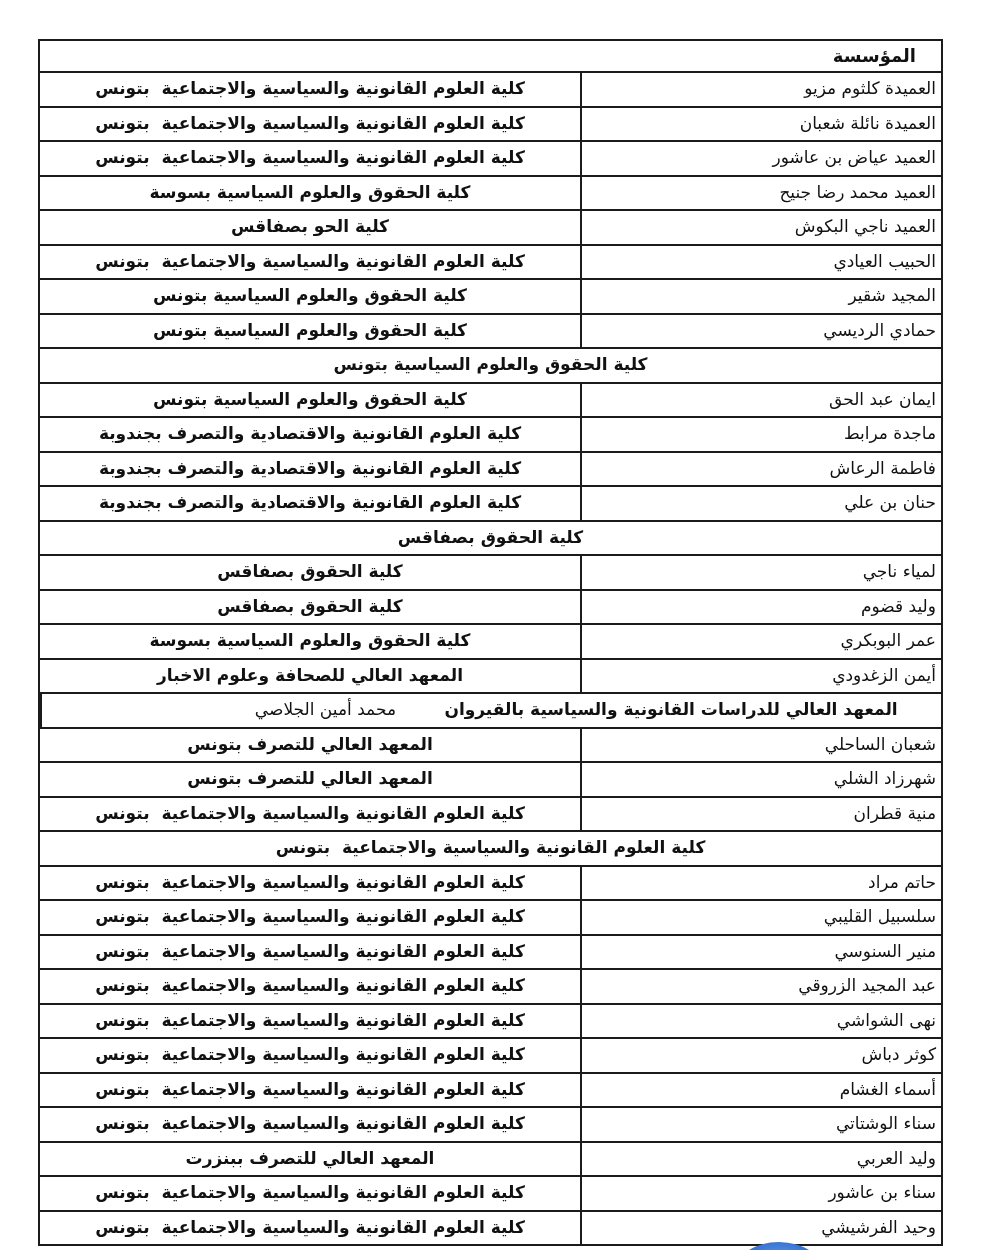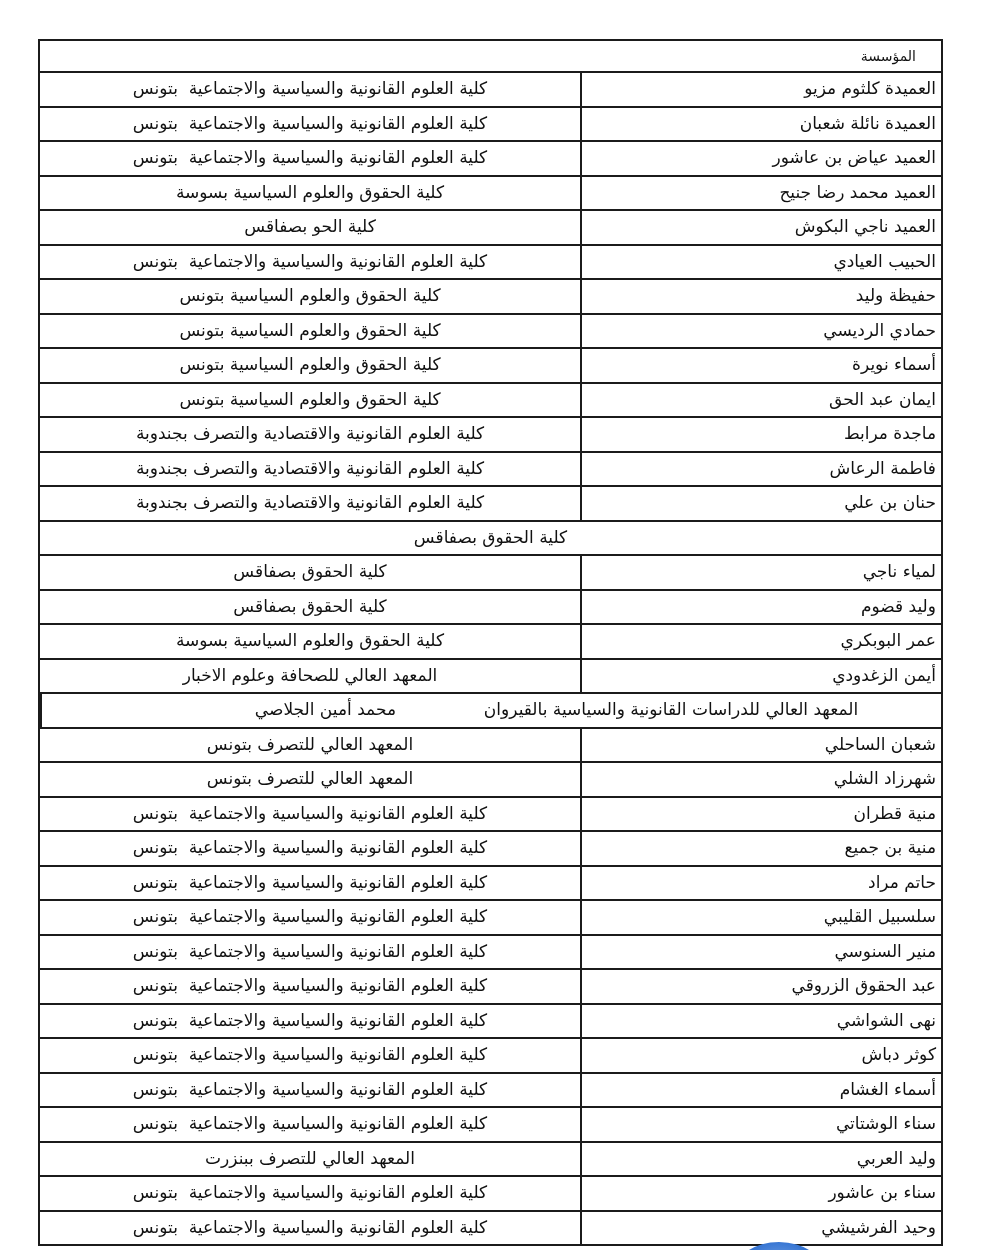--- a/index.html
+++ b/index.html
@@ -59,24 +59,25 @@
     flex: 0 0 361px;
     border-left: 2px solid #1b1b1b; 
     justify-content: flex-start;    
     padding-inline-start: 5px;
     padding-inline-end: 2px;
   }
   .cell.inst {
     flex: 1;
     justify-content: center;
     padding: 0 4px;
+    font-weight: bold;
   }
   .trow.header .cell {
-    font-weight: normal;
-    font-size: 14px;
+    font-weight: bold;
+    font-size: 18px;
   }
   .trow.header .cell.name {
     padding-inline-start: 70px;
   }
   .trow.header .cell.inst {
     justify-content: flex-start;
     padding-inline-start: 25px;
   }
   .blue-mark {
     position: absolute;
@@ -114,29 +115,28 @@
       </div>
       <div class="trow">
         <div class="cell name">العميد ناجي البكوش</div>
         <div class="cell inst">كلية الحو بصفاقس</div>
       </div>
       <div class="trow">
         <div class="cell name">الحبيب العيادي</div>
         <div class="cell inst">كلية العلوم القانونية والسياسية والاجتماعية  بتونس</div>
       </div>
       <div class="trow">
-        <div class="cell name">حفيظة وليد</div>
+        <div class="cell name">المجيد شقير</div>
         <div class="cell inst">كلية الحقوق والعلوم السياسية بتونس</div>
       </div>
       <div class="trow">
         <div class="cell name">حمادي الرديسي</div>
         <div class="cell inst">كلية الحقوق والعلوم السياسية بتونس</div>
       </div>
       <div class="trow">
-        <div class="cell name">أسماء نويرة</div>
         <div class="cell inst">كلية الحقوق والعلوم السياسية بتونس</div>
       </div>
       <div class="trow">
         <div class="cell name">ايمان عبد الحق</div>
         <div class="cell inst">كلية الحقوق والعلوم السياسية بتونس</div>
       </div>
       <div class="trow">
         <div class="cell name">ماجدة مرابط</div>
         <div class="cell inst">كلية العلوم القانونية والاقتصادية والتصرف بجندوبة</div>
       </div>
@@ -177,37 +177,36 @@
       </div>
       <div class="trow">
         <div class="cell name">شهرزاد الشلي</div>
         <div class="cell inst">المعهد العالي للتصرف بتونس</div>
       </div>
       <div class="trow">
         <div class="cell name">منية قطران</div>
         <div class="cell inst">كلية العلوم القانونية والسياسية والاجتماعية  بتونس</div>
       </div>
       <div class="trow">
-        <div class="cell name">منية بن جميع</div>
         <div class="cell inst">كلية العلوم القانونية والسياسية والاجتماعية  بتونس</div>
       </div>
       <div class="trow">
         <div class="cell name">حاتم مراد</div>
         <div class="cell inst">كلية العلوم القانونية والسياسية والاجتماعية  بتونس</div>
       </div>
       <div class="trow">
         <div class="cell name">سلسبيل القليبي</div>
         <div class="cell inst">كلية العلوم القانونية والسياسية والاجتماعية  بتونس</div>
       </div>
       <div class="trow">
         <div class="cell name">منير السنوسي</div>
         <div class="cell inst">كلية العلوم القانونية والسياسية والاجتماعية  بتونس</div>
       </div>
       <div class="trow">
-        <div class="cell name">عبد الحقوق الزروقي</div>
+        <div class="cell name">عبد المجيد الزروقي</div>
         <div class="cell inst">كلية العلوم القانونية والسياسية والاجتماعية  بتونس</div>
       </div>
       <div class="trow">
         <div class="cell name">نهى الشواشي</div>
         <div class="cell inst">كلية العلوم القانونية والسياسية والاجتماعية  بتونس</div>
       </div>
       <div class="trow">
         <div class="cell name">كوثر دباش</div>
         <div class="cell inst">كلية العلوم القانونية والسياسية والاجتماعية  بتونس</div>
       </div>

